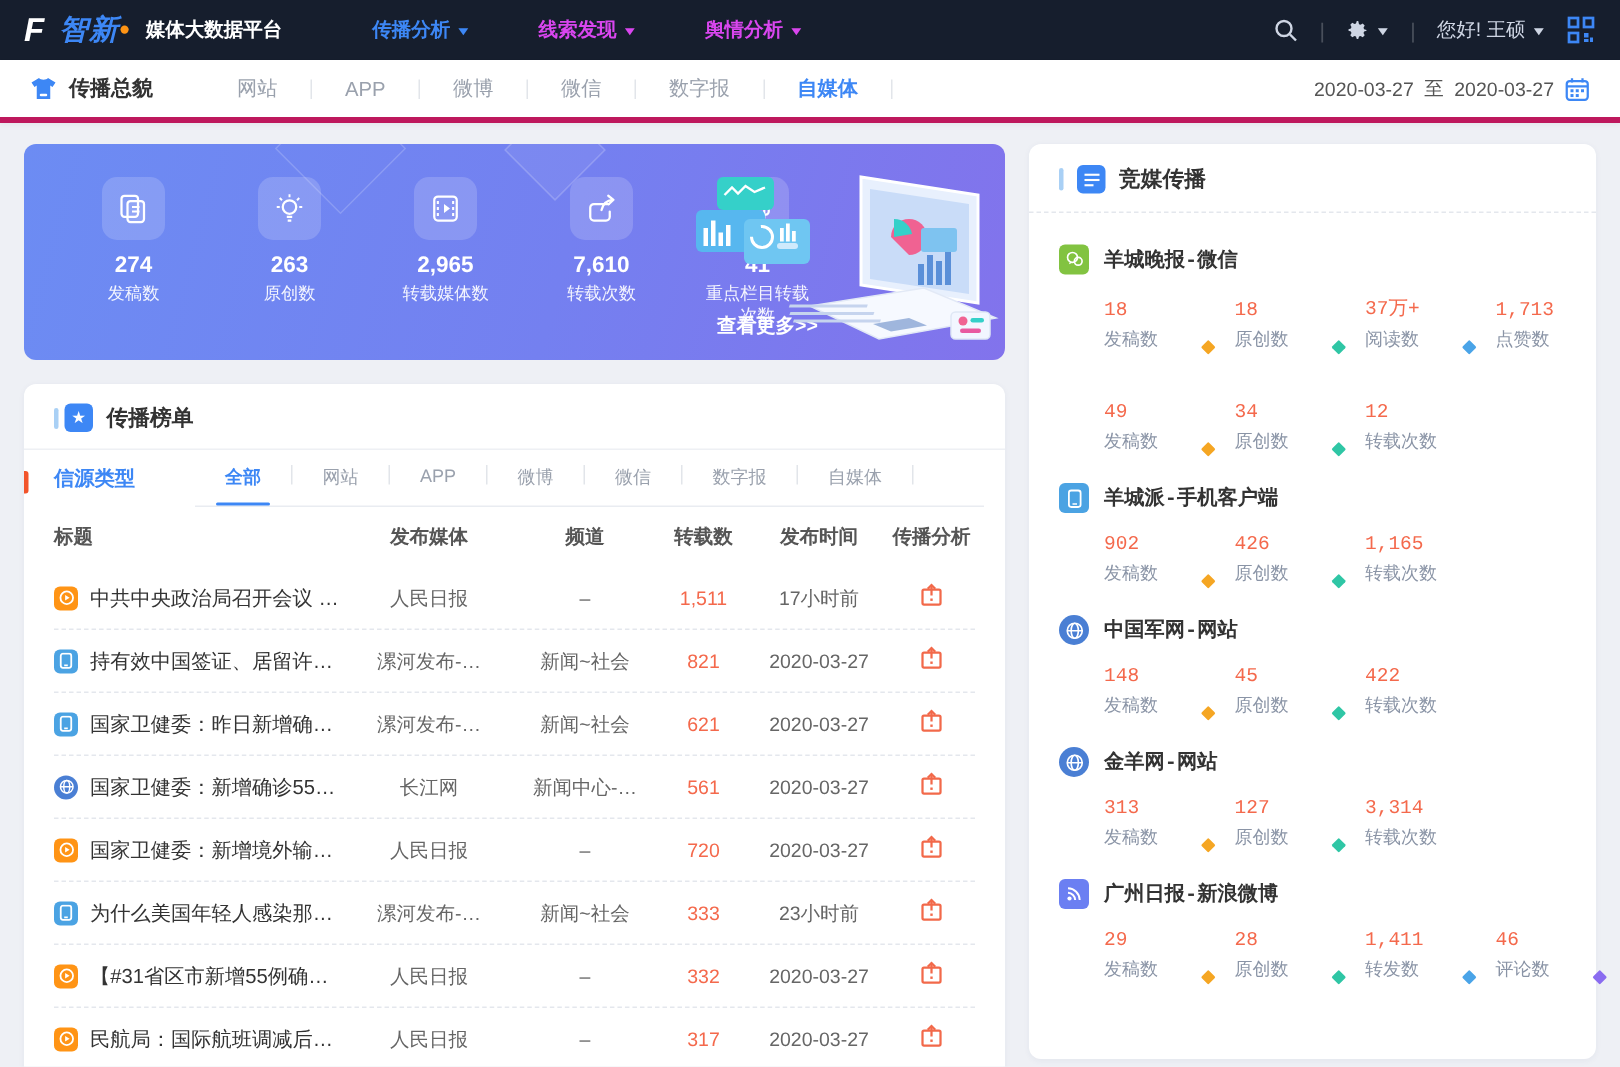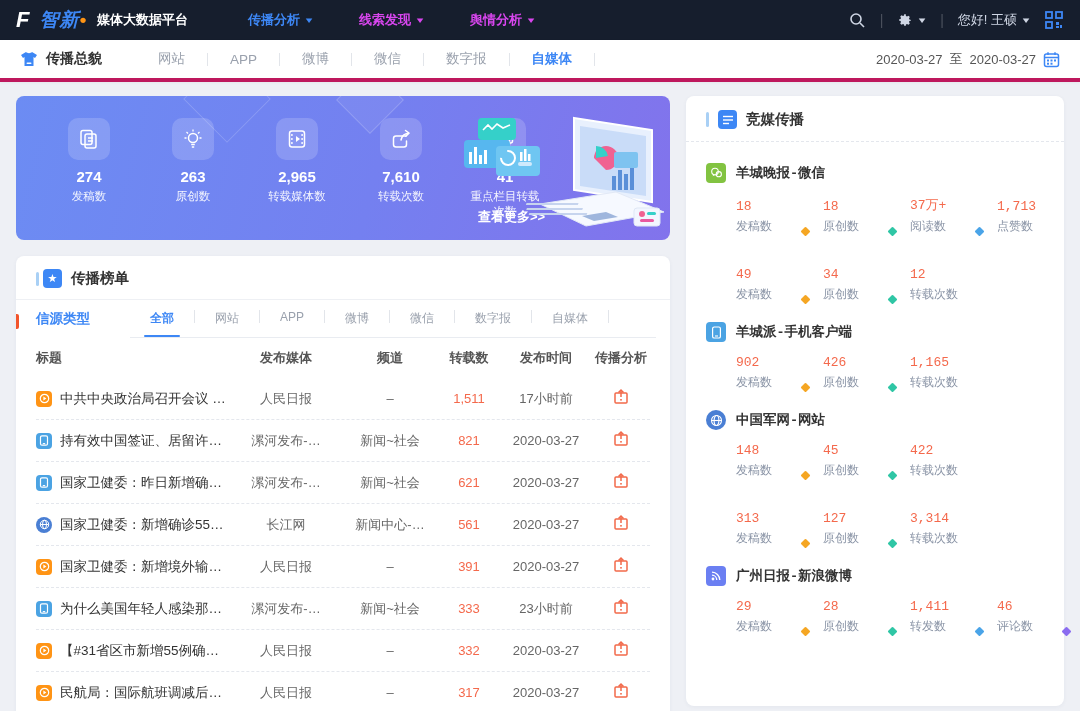--- a/index.html
+++ b/index.html
@@ -464,21 +464,21 @@
                 <span class="ricon video">
                   <svg width="11" height="11" viewBox="0 0 11 11">
                     <circle cx="5.5" cy="5.5" r="4.2" fill="none" stroke="#fff" stroke-width="1.2"></circle>
                     <path d="M4.4 3.6 L7.4 5.5 L4.4 7.4 Z" fill="#fff"></path>
                   </svg>
                 </span>
                 <span class="row-title">国家卫健委：新增境外输入54例 …</span>
               </span>
     <span class="tc">人民日报</span>
     <span class="tc">–</span>
-    <span class="tc count">391</span>
+    <span class="tc count">720</span>
     <span class="tc">2020-03-27</span>
     <span class="tc"><span class="share-btn">
                   <svg width="18" height="18" viewBox="0 0 18 18">
                     <rect x="3" y="5" width="12" height="10" rx="1" fill="none" stroke="#f2694a" stroke-width="1.5"></rect>
                     <line x1="9" y1="2" x2="9" y2="9" stroke="#f2694a" stroke-width="1.5"></line>
                     <path d="M6.5 4.5 L9 2 L11.5 4.5" fill="none" stroke="#f2694a" stroke-width="1.5"></path>
                     <rect x="8.2" y="11" width="1.6" height="1.6" fill="#f2694a"></rect>
                   </svg>
                 </span></span>
   </div>
@@ -672,20 +672,30 @@
       <div class="l">原创数</div>
               </span>
               <span class="dia t"></span>
               <span class="cstat">
       <div class="v">422</div>
       <div class="l">转载次数</div>
               </span>
             </div>
   </div>
           <div class="citem">
+    <div class="citem-head">
+      <span class="cicon web">
+                <svg width="13" height="13" viewBox="0 0 13 13">
+                  <circle cx="6.5" cy="6.5" r="5" fill="none" stroke="#fff" stroke-width="1.1"></circle>
+                  <ellipse cx="6.5" cy="6.5" rx="2.4" ry="5" fill="none" stroke="#fff" stroke-width="1.1"></ellipse>
+                  <line x1="1.5" y1="6.5" x2="11.5" y2="6.5" stroke="#fff" stroke-width="1.1"></line>
+                </svg>
+              </span>
+              <span class="cname">金羊网-网站</span>
+    </div>
     <div class="cstats">
               <span class="cstat">
       <div class="v">313</div>
       <div class="l">发稿数</div>
               </span>
               <span class="dia o"></span>
               <span class="cstat">
       <div class="v">127</div>
       <div class="l">原创数</div>
               </span>

